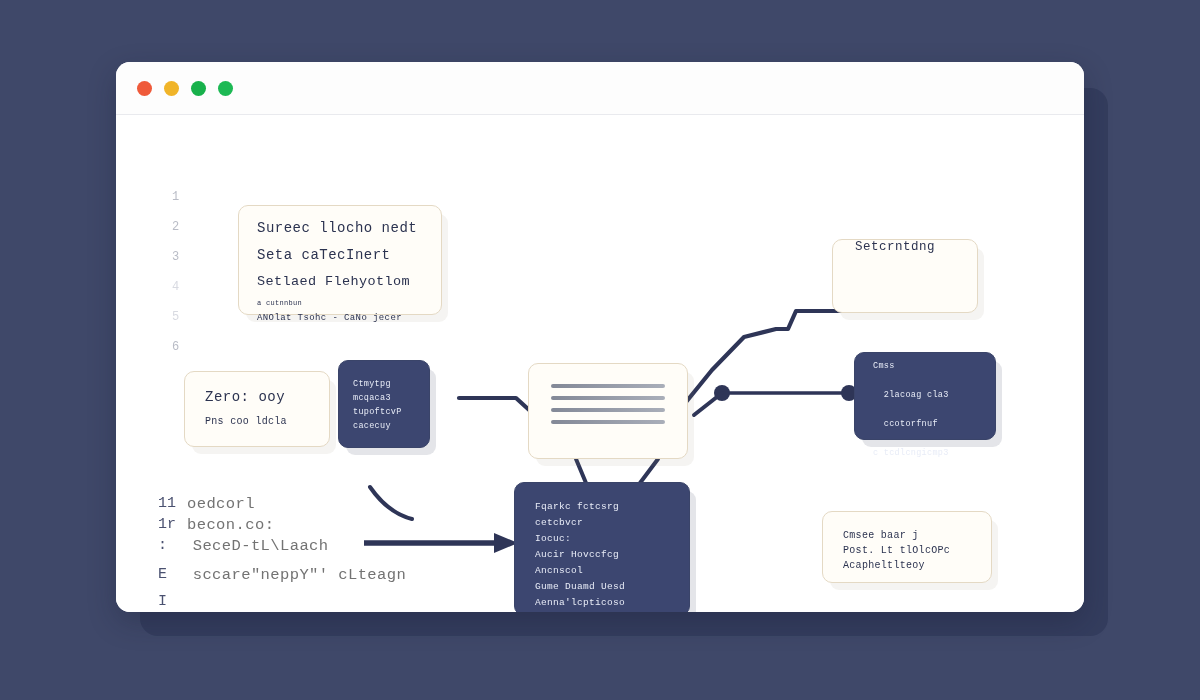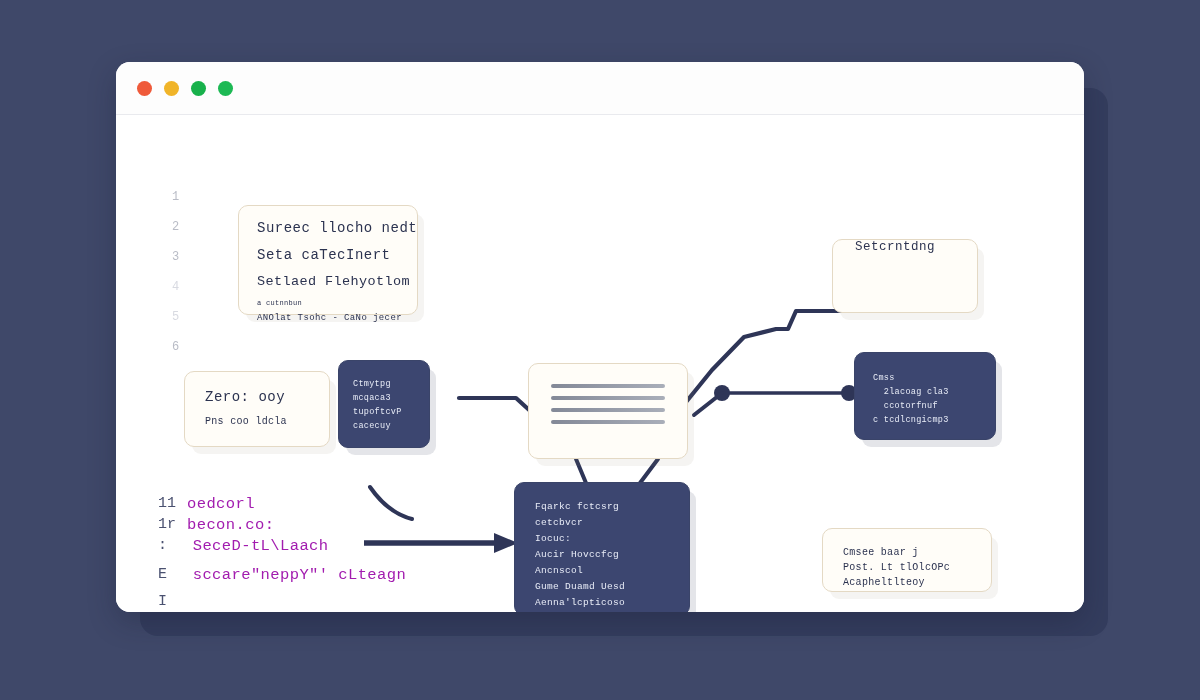--- a/index.html
+++ b/index.html
@@ -103,21 +103,21 @@
     margin-bottom: 3px;
   }
   .codeblock .cnum {
     color: #4a5170;
     font-family: "Liberation Mono", monospace;
     font-size: 15px;
     min-width: 14px;
     filter: blur(0.45px);
   }
   .codeblock .ctext {
-    color: #a21caf;
+    color: #737373;
     font-family: "Liberation Mono", monospace;
     font-size: 15.5px;
     letter-spacing: 0.4px;
     filter: blur(0.5px);
     white-space: pre;
   }
 
   
   .node {
     position: absolute;
@@ -234,21 +234,21 @@
       <div class="crow" style="margin-top:8px;">
         <span class="cnum">E</span>
         <span class="ctext"> sccare"neppY"' cLteagn</span>
       </div>
       <div class="crow" style="margin-top:6px;">
         <span class="cnum">I</span>
       </div>
 
     </div>
 
-    <div class="node cream" style="left:122px; top:90px; width:180px; height:110px;">
+    <div class="node cream" style="left:122px; top:90px; width:204px; height:110px;">
       <div class="lines">
         <span class="ptext h1">Sureec llocho nedt</span>
         <span class="ptext h2">Seta caTecInert</span>
         <span class="ptext h3">Setlaed Flehyotlom</span>
         <span class="ptext sub">a cutnnbun</span>
         <span class="ptext cap">ANOlat Tsohc - CaNo jecer</span>
       </div>
     </div>
 
     <div class="node cream" style="left:68px; top:256px; width:146px; height:76px;">
@@ -276,42 +276,42 @@
       </div>
     </div>
 
     <div class="node cream" style="left:716px; top:124px; width:146px; height:74px;">
       <div class="lines" style="padding:0; height:100%; justify-content:flex-start; padding-left:22px;">
         <span class="ptext lbl">Setcrntdng</span>
       </div>
     </div>
 
     <div class="node dark" style="left:738px; top:237px; width:142px; height:88px;">
-      <div class="lines" style="padding:20px 18px;">
+      <div class="lines" style="padding:8px 18px;gap:15px;">
         <span class="ptext xs">Cmss</span>
         <span class="ptext xs">  2lacoag cla3</span>
         <span class="ptext xs">  ccotorfnuf</span>
         <span class="ptext xs">c tcdlcngicmp3</span>
       </div>
     </div>
 
     <div class="node dark" style="left:398px; top:367px; width:176px; height:134px;">
       <div class="lines" style="padding:18px 20px;">
         <span class="ptext sm">Fqarkc fctcsrg</span>
         <span class="ptext sm">cetcbvcr</span>
         <span class="ptext sm">Iocuc:</span>
         <span class="ptext sm">Aucir Hovccfcg</span>
         <span class="ptext sm">Ancnscol</span>
         <span class="ptext sm">Gume Duamd Uesd</span>
         <span class="ptext sm">Aenna'lcpticoso</span>
 
       </div>
     </div>
 
-    <div class="node cream" style="left:706px; top:413px; width:170px; height:64px;">
+    <div class="node cream" style="left:706px; top:396px; width:170px; height:72px;">
       <div class="lines" style="padding:18px 20px;">
         <span class="ptext s">Cmsee baar j</span>
         <span class="ptext s">Post. Lt tlOlcOPc</span>
         <span class="ptext s">Acapheltlteoy</span>
       </div>
     </div>
 
   </div>
 </div>
 

